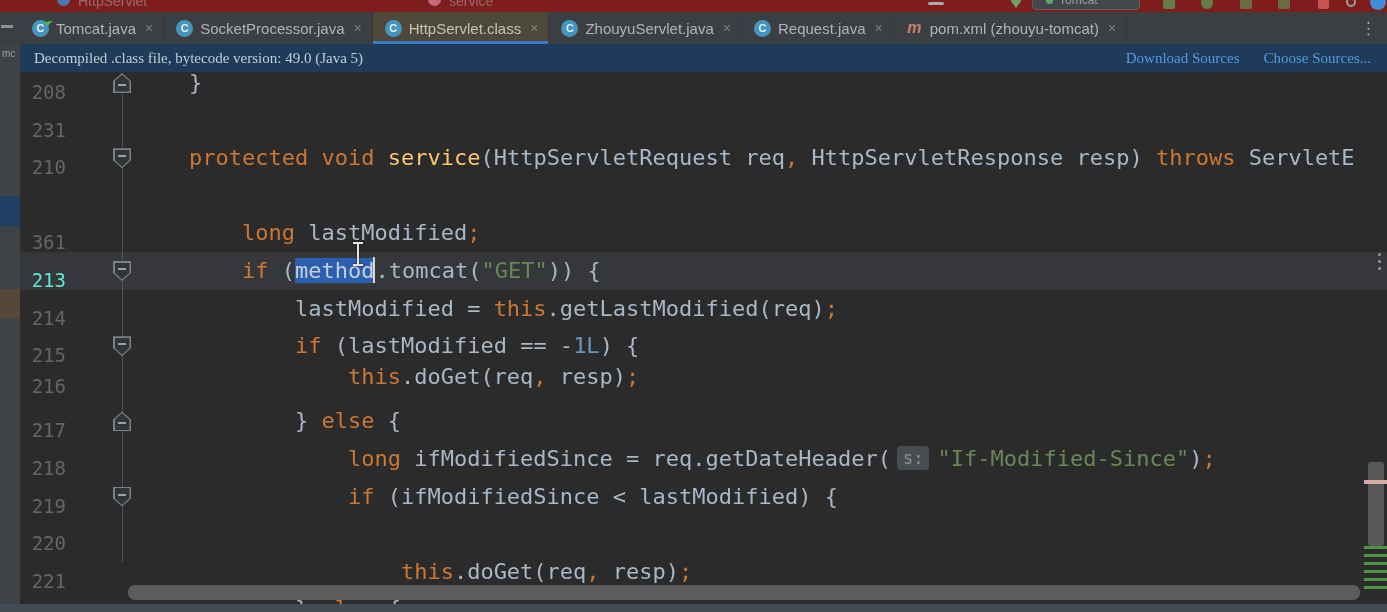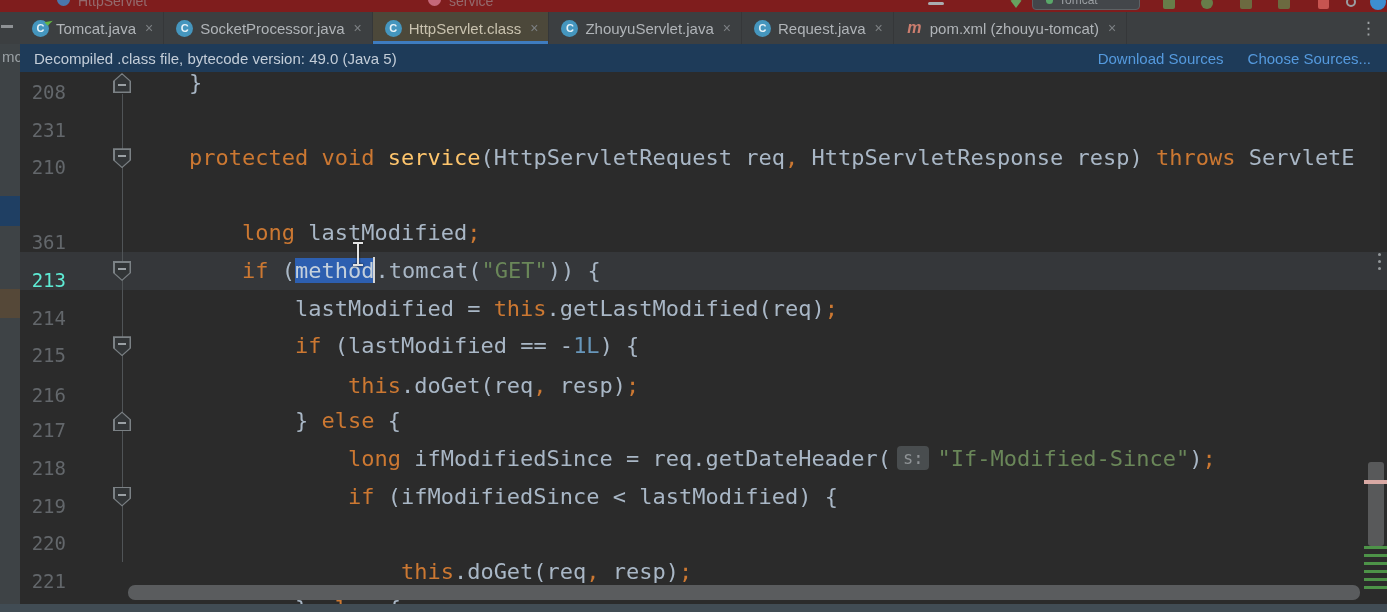--- a/index.html
+++ b/index.html
@@ -35,28 +35,28 @@
     color:#e8f2f8; font-size:11px; font-weight:bold; text-align:center; line-height:17px; flex:none; }
   .cicon.run::before { content:""; position:absolute; right:-2px; top:-2px; width:0; height:0;
     border-left:5px solid transparent; border-bottom:7px solid #62b543; transform:rotate(45deg); }
   .micon { width:17px; height:17px; color:#cb7d6e; font-weight:bold; font-style:italic;
     font-size:16px; line-height:15px; text-align:center; flex:none; }
   .tclose { color:#7d8184; font-size:14px; margin-left:2px; }
   .tab-overflow { margin-left:auto; align-self:center; padding:0 10px; color:#9fa3a6; font-size:17px; }
 
   
   .banner { position:absolute; left:20px; top:44px; width:1367px; height:28px; background:#1e3b59;
-    display:flex; align-items:center; z-index:8; }
+    display:flex; align-items:center; z-index:8;font-family:Liberation Serif, serif; }
   .banner .msg { margin-left:14px; font-size:15px; color:#c3cdd8; }
   .banner .links { margin-left:auto; margin-right:16px; display:flex; gap:24px; }
   .banner .links span { font-size:15px; color:#559ade; cursor:pointer; }
 
   
   .leftstrip { position:absolute; left:0; top:44px; width:20px; height:568px; background:#3e4346; z-index:7; overflow:hidden; }
-  .leftstrip .ptxt { position:absolute; left:2px; top:4px; font-size:15px; color:#9aa0a4; }
+  .leftstrip .ptxt { position:absolute; left:2px; top:4px; font-size:10px; color:#9aa0a4; }
   .leftstrip .sel-blue { position:absolute; left:0; top:152px; width:20px; height:30px; background:#1f3f63; }
   .leftstrip .sel-tan  { position:absolute; left:0; top:245px; width:20px; height:29px; background:#554838; }
 
   
   .editor { position:absolute; left:20px; top:0; width:1367px; height:612px; overflow:hidden; }
   .rows { position:absolute; left:0; top:64px; width:1367px; height:564px; }
   .caretline { position:absolute; left:0; top:188px; width:1367px; height:38px; background:#35373a; }
   .foldline { position:absolute; left:102px; top:30px; width:1px; height:468px; background:#505457; }
   .row { position:absolute; left:0; width:1367px; height:37.6px; }
   .ln { position:absolute; left:0; top:0; width:46px; text-align:right;
@@ -216,21 +216,21 @@
         </div>
         <div class="row" style="top: 263.2px;">
           <span class="ln">215</span>
           <div class="fold down">
             <div class="o"></div>
             <div class="i"></div>
             <div class="dash"></div>
           </div>
           <span class="code"><span class="tk-def">            </span><span class="tk-kw">if</span><span class="tk-def"> (lastModified == -</span><span class="tk-num">1L</span><span class="tk-def">) {</span></span>
         </div>
-        <div class="row" style="top: 303px; padding-left: 9px;">
+        <div class="row" style="top: 294px; padding-left: 9px;">
           <span class="ln">216</span>
           <span class="code"><span class="tk-def">                </span><span class="tk-kw">this</span><span class="tk-def">.doGet(req</span><span class="tk-kw">,</span><span class="tk-def"> resp)</span><span class="tk-kw">;</span></span>
         </div>
         <div class="row" style="top: 338.4px;">
           <span class="ln">217</span>
           <div class="fold up">
             <div class="o"></div>
             <div class="i"></div>
             <div class="dash"></div>
           </div>

